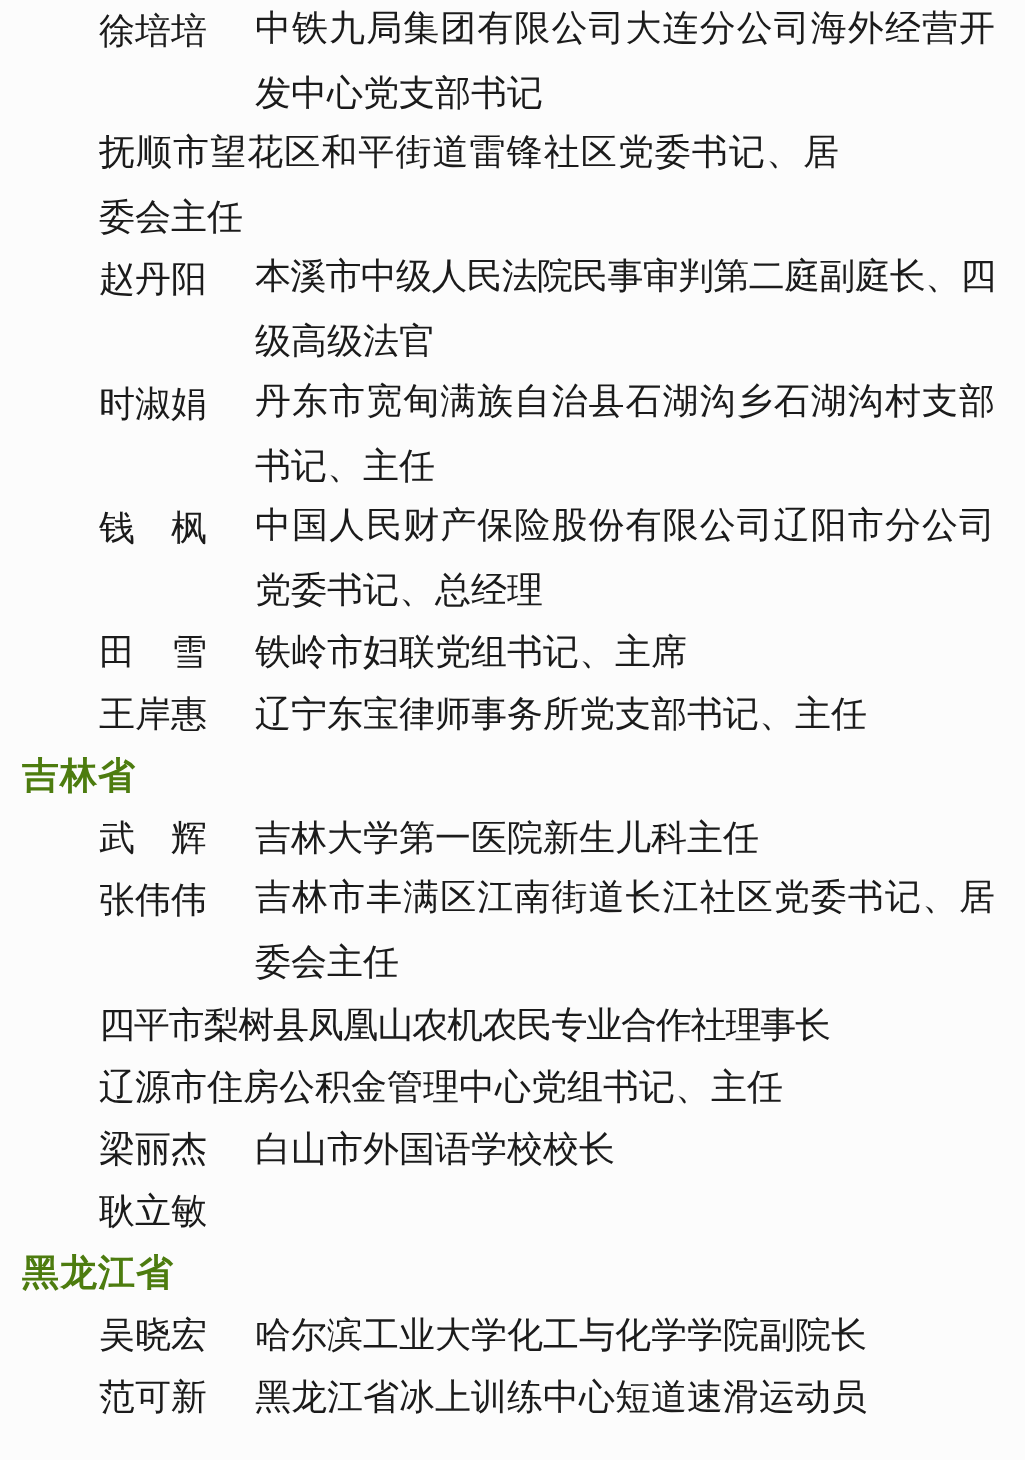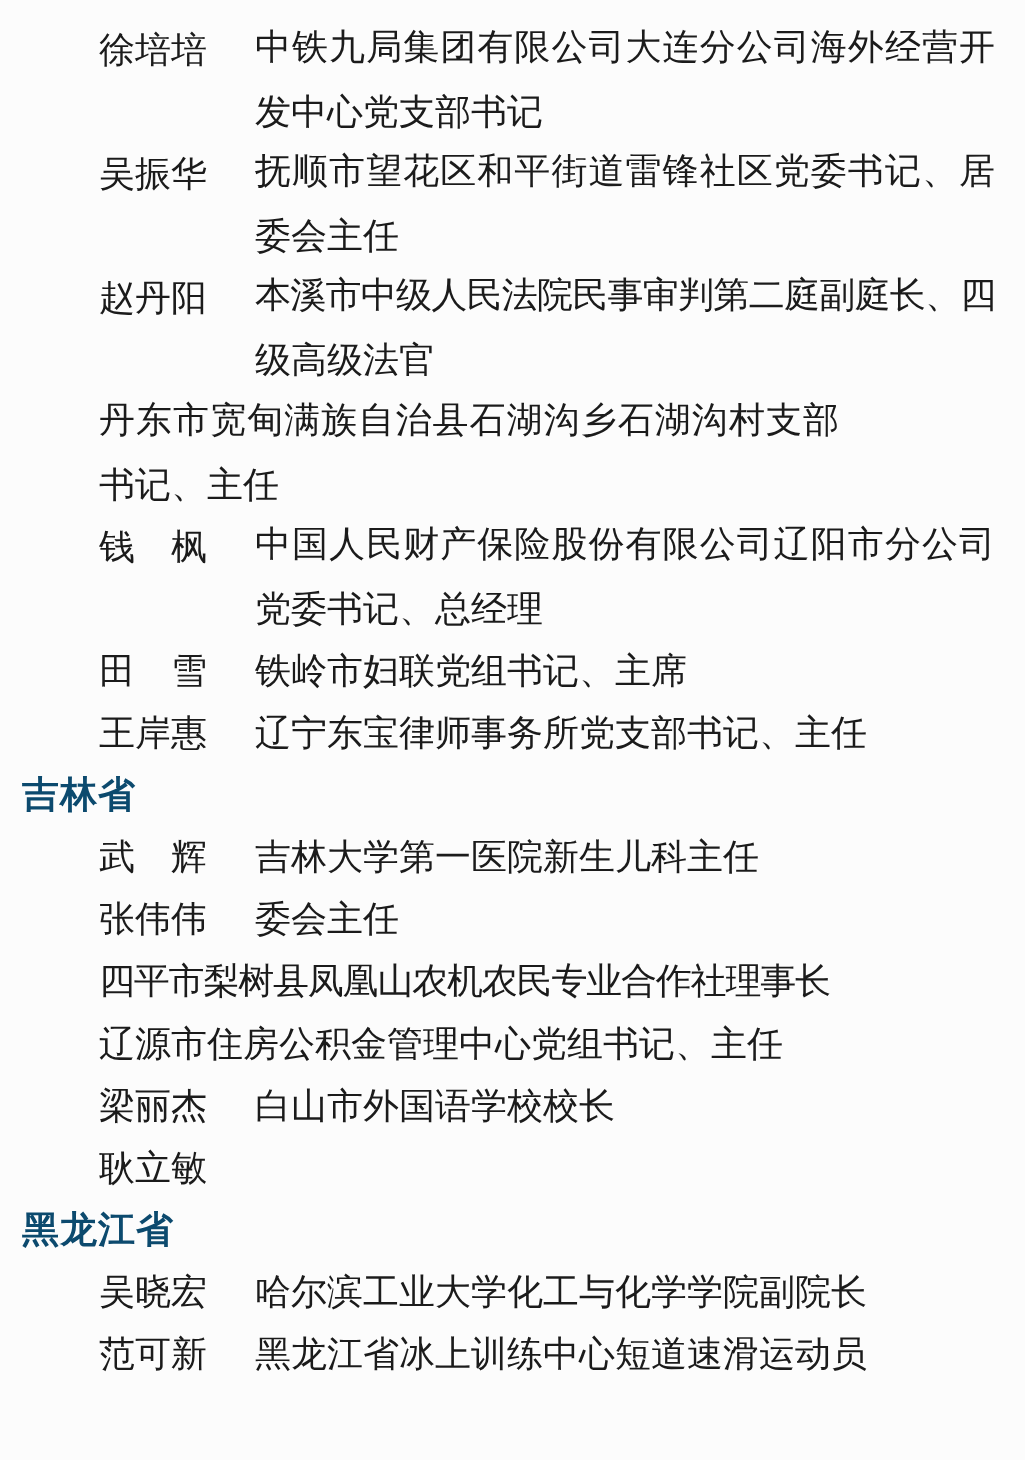--- a/index.html
+++ b/index.html
@@ -8,35 +8,34 @@
   }
   body {
     width: 1025px;
     height: 1460px;
     background: #fcfcfc;
     color: #1b1b1b;
     font-family: "Liberation Serif", serif;
     overflow: hidden;
   }
   .roster {
-    padding-top: 19px;
   }
   .line {
     height: 62.1px;
     line-height: 62.3px;
     font-size: 36px;
   }
   .section-header {
     height: 62.1px;
     line-height: 62.3px;
     font-size: 37px;
     font-weight: 700;
     padding-left: 22px;
     letter-spacing: 1px;
-    color: #0c4a6e;
+    color: #4d7c0f;
     font-family: "Liberation Sans", sans-serif;
   }
   .entry {
     display: flex;
     padding-left: 99px;
   }
   .name {
     width: 156px;
     flex: none;
     white-space: pre;
@@ -59,34 +58,34 @@
 
 <div class="roster">
     <div class="entry">
       <div class="name line">徐培培</div>
       <div class="pos">
         <div class="line fill">中铁九局集团有限公司大连分公司海外经营开</div>
         <div class="line">发中心党支部书记</div>
       </div>
     </div>
     <div class="entry">
-      <div class="name line">吴振华</div>
       <div class="pos">
         <div class="line fill">抚顺市望花区和平街道雷锋社区党委书记、居</div>
         <div class="line">委会主任</div>
       </div>
     </div>
     <div class="entry">
       <div class="name line">赵丹阳</div>
       <div class="pos">
         <div class="line fill tight">本溪市中级人民法院民事审判第二庭副庭长、四</div>
         <div class="line">级高级法官</div>
       </div>
     </div>
     <div class="entry">
+      <div class="name line">时淑娟</div>
       <div class="pos">
         <div class="line fill">丹东市宽甸满族自治县石湖沟乡石湖沟村支部</div>
         <div class="line">书记、主任</div>
       </div>
     </div>
     <div class="entry">
       <div class="name line">钱　枫</div>
       <div class="pos">
         <div class="line fill">中国人民财产保险股份有限公司辽阳市分公司</div>
         <div class="line">党委书记、总经理</div>
@@ -107,20 +106,21 @@
     <div class="section-header">吉林省</div>
     <div class="entry">
       <div class="name line">武　辉</div>
       <div class="pos">
         <div class="line">吉林大学第一医院新生儿科主任</div>
       </div>
     </div>
     <div class="entry">
       <div class="name line">张伟伟</div>
       <div class="pos">
+        <div class="line fill">吉林市丰满区江南街道长江社区党委书记、居</div>
         <div class="line">委会主任</div>
       </div>
     </div>
     <div class="entry">
       <div class="pos">
         <div class="line tight">四平市梨树县凤凰山农机农民专业合作社理事长</div>
       </div>
     </div>
     <div class="entry">
       <div class="pos">

